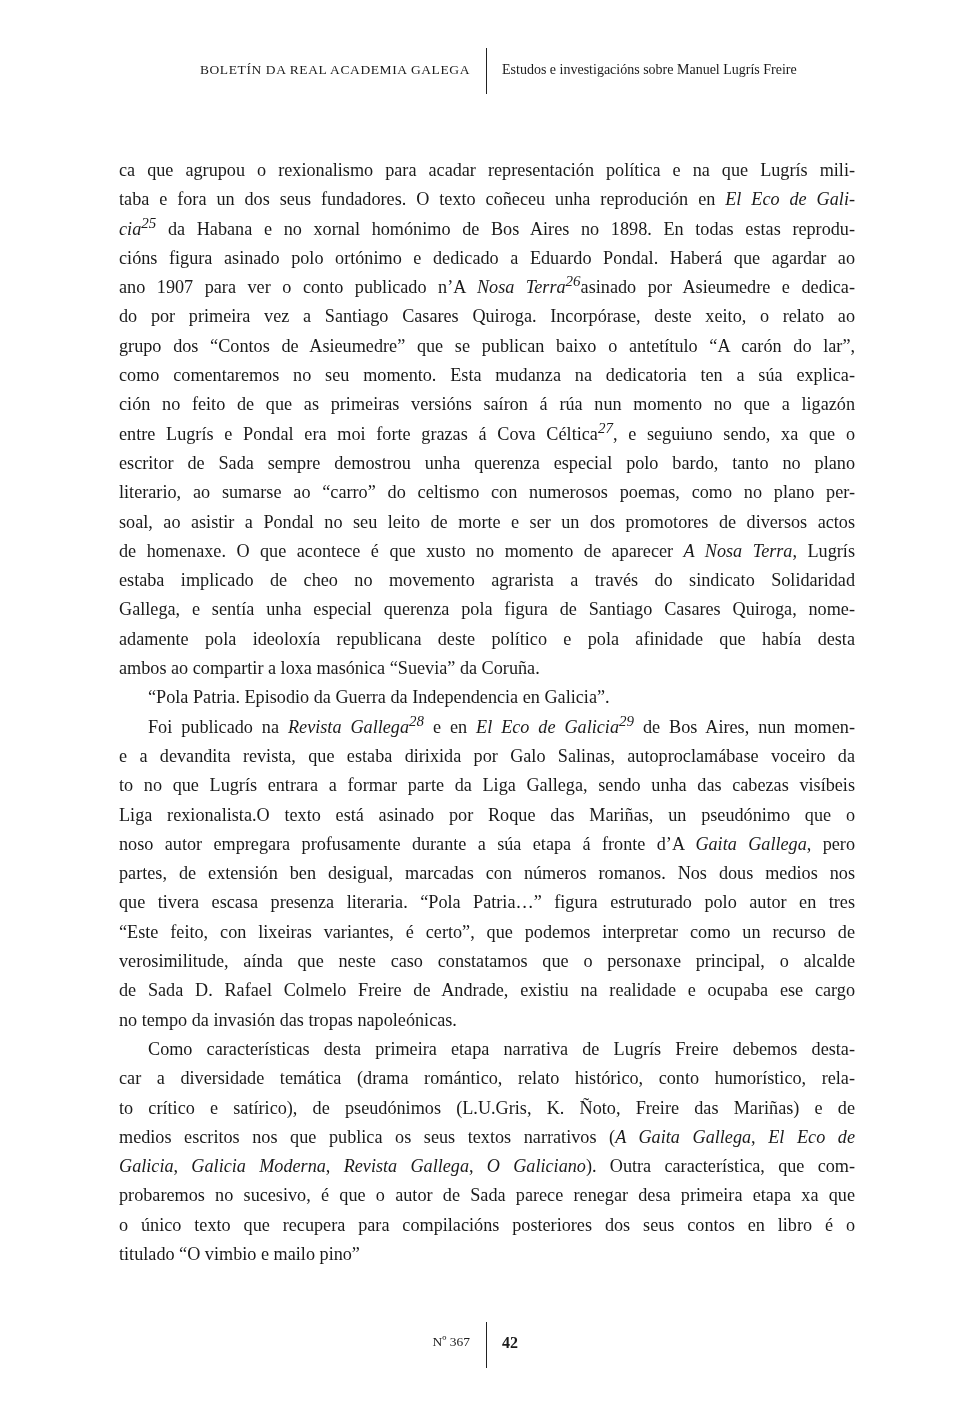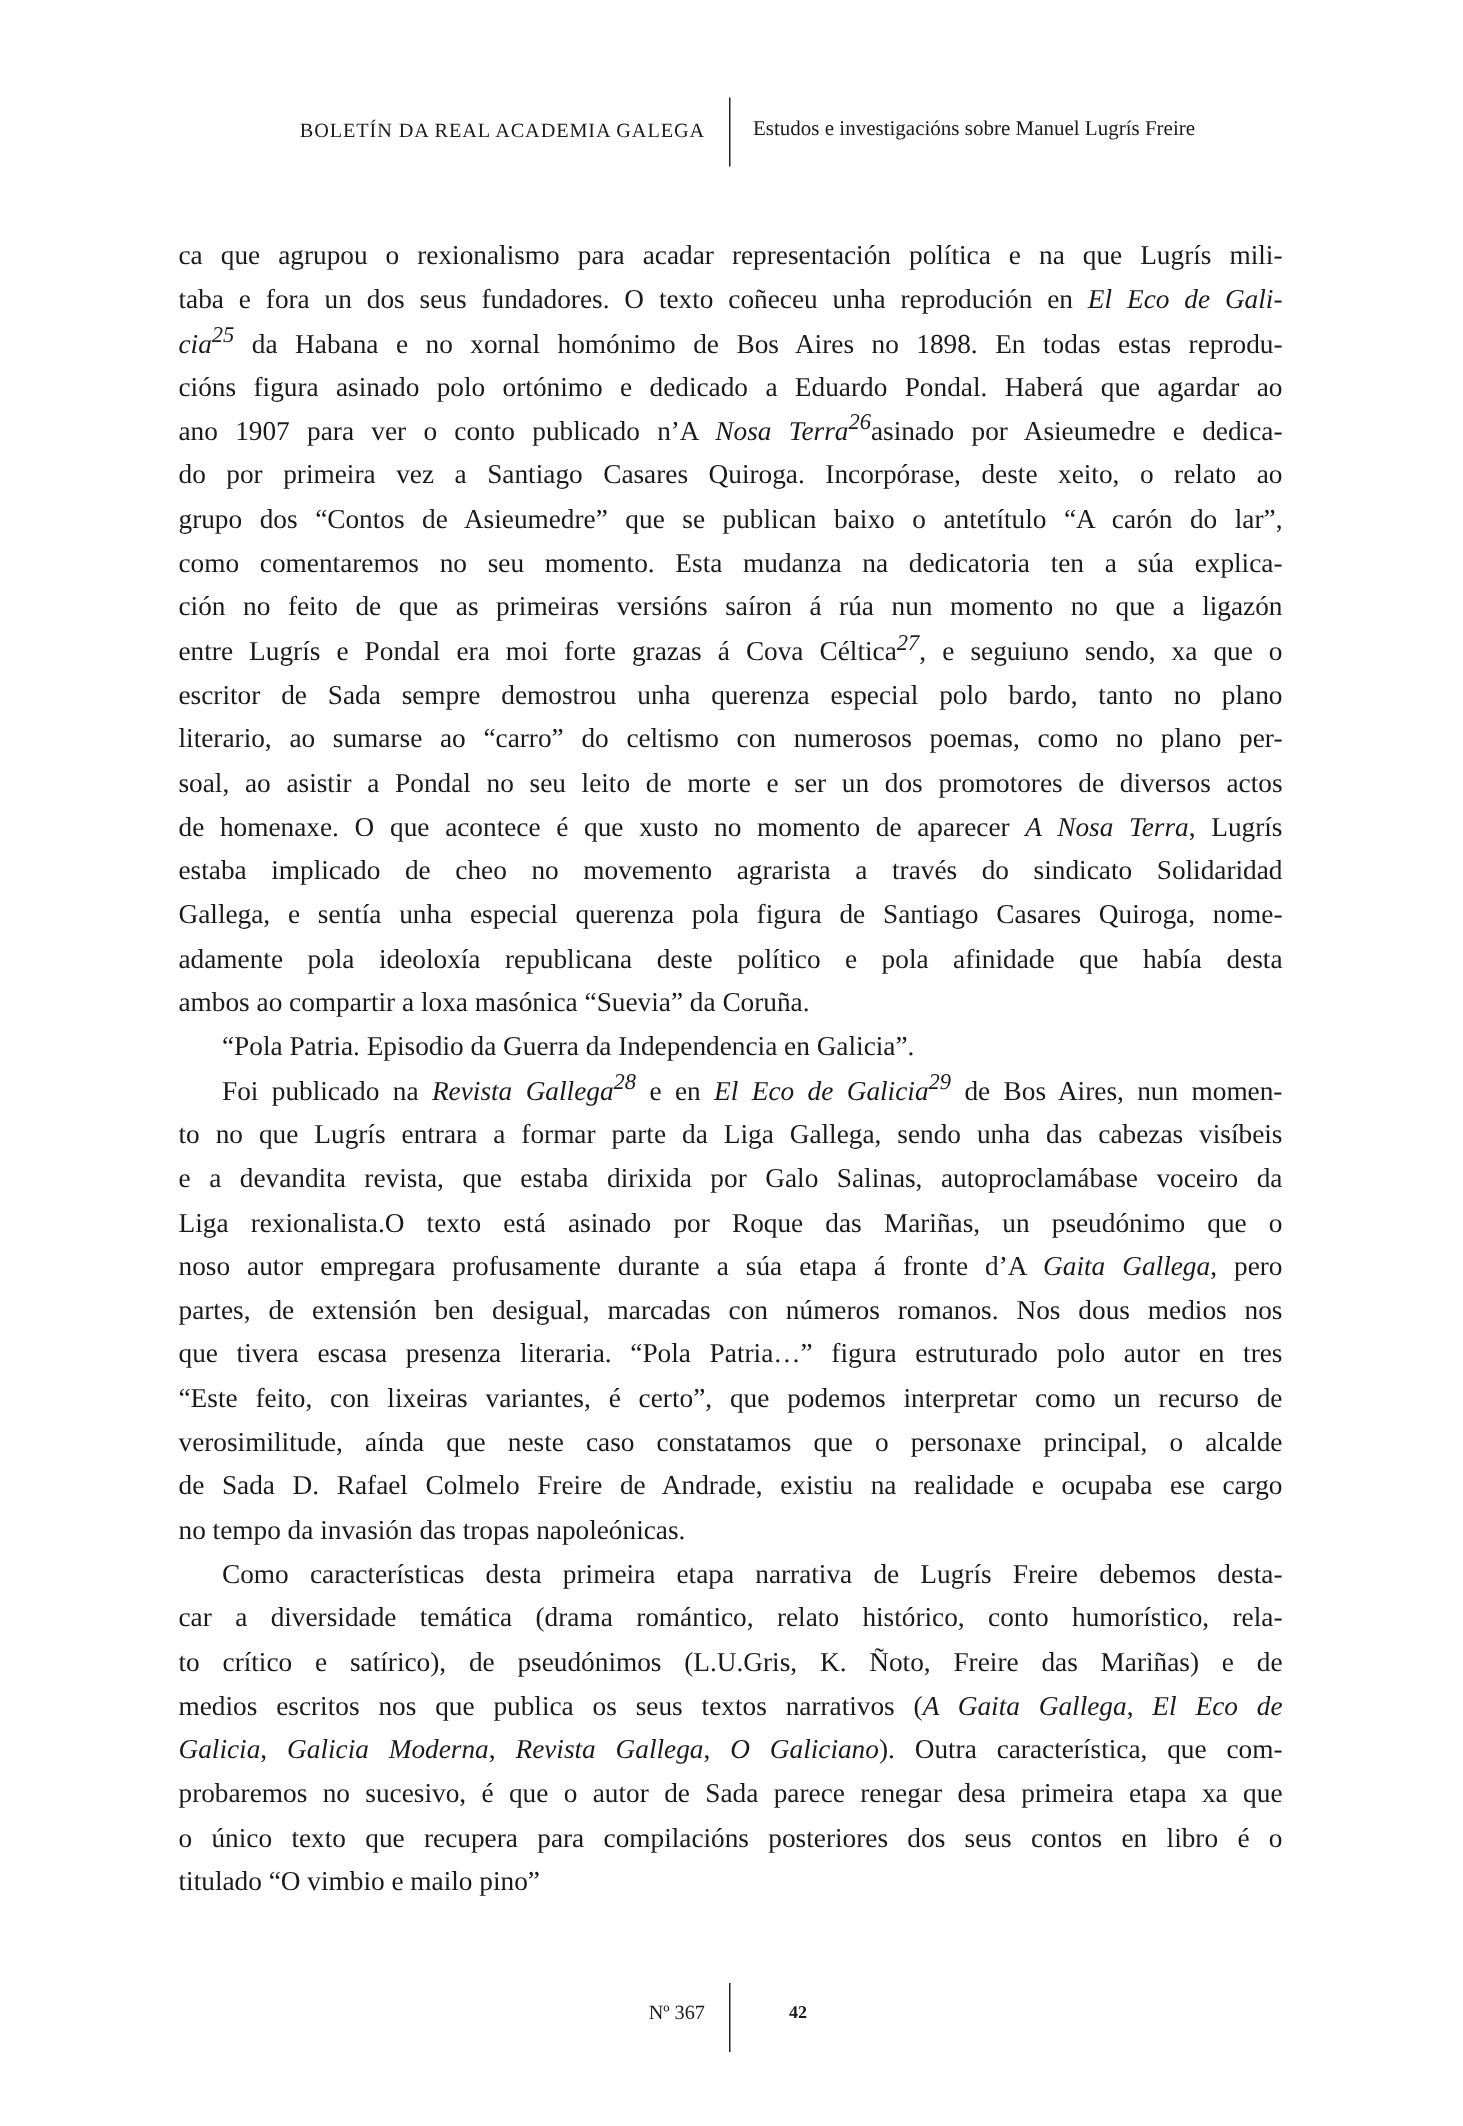--- a/index.html
+++ b/index.html
@@ -2,21 +2,21 @@
 <html><head>
 <meta charset="utf-8">
 <style>
   html, body { margin: 0; padding: 0; background: #ffffff; }
   body {
     width: 975px; height: 1417px; position: relative; overflow: hidden;
     font-family: "Liberation Serif", "DejaVu Serif", serif;
     color: #1a1a1a;
   }
   .header {
-    position: absolute; top: 65px; left: 0; width: 975px; height: 48px;
+    position: absolute; top: 48px; left: 0; width: 975px; height: 48px;
   }
   .header .left {
     position: absolute; right: 505px; top: 14px;
     font-size: 13.5px; letter-spacing: 0.6px; white-space: nowrap;
   }
   .header .divider {
     position: absolute; left: 486px; top: 0; width: 1px; height: 46px; background: #222;
   }
   .header .right {
     position: absolute; left: 502px; top: 14px;
@@ -37,21 +37,21 @@
   .footer {
     position: absolute; top: 1322px; left: 0; width: 975px; height: 48px;
   }
   .footer .issue {
     position: absolute; right: 505px; top: 12px; font-size: 13.5px; white-space: nowrap;
   }
   .footer .divider {
     position: absolute; left: 486px; top: 0; width: 1px; height: 46px; background: #222;
   }
   .footer .page {
-    position: absolute; left: 526px; top: 12px; font-size: 12px; font-weight: bold; white-space: nowrap;
+    position: absolute; left: 502px; top: 12px; font-size: 16px; font-weight: bold; white-space: nowrap;
   }
 </style>
 </head>
 <body>
 
 <div class="header">
   <div class="left">BOLETÍN DA REAL ACADEMIA GALEGA</div>
   <div class="divider"></div>
   <div class="right">Estudos e investigacións sobre Manuel Lugrís Freire</div>
 </div>
@@ -70,22 +70,22 @@
     <div class="line"><span>escritor de Sada sempre demostrou unha querenza especial polo bardo, tanto no plano</span></div>
     <div class="line"><span>literario, ao sumarse ao “carro” do celtismo con numerosos poemas, como no plano per-</span></div>
     <div class="line"><span>soal, ao asistir a Pondal no seu leito de morte e ser un dos promotores de diversos actos</span></div>
     <div class="line"><span>de homenaxe. O que acontece é que xusto no momento de aparecer </span><i>A Nosa Terra</i><span>, Lugrís</span></div>
     <div class="line"><span>estaba implicado de cheo no movemento agrarista a través do sindicato Solidaridad</span></div>
     <div class="line"><span>Gallega, e sentía unha especial querenza pola figura de Santiago Casares Quiroga, nome-</span></div>
     <div class="line"><span>adamente pola ideoloxía republicana deste político e pola afinidade que había desta</span></div>
     <div class="line last"><span>ambos ao compartir a loxa masónica “Suevia” da Coruña.</span></div>
     <div class="line indent last"><span>“Pola Patria. Episodio da Guerra da Independencia en Galicia”.</span></div>
     <div class="line indent"><span>Foi publicado na </span><i>Revista Gallega</i><sup>28</sup><span> e en </span><i>El Eco de Galicia</i><sup>29</sup><span> de Bos Aires, nun momen-</span></div>
+    <div class="line"><span>e a devandita revista, que estaba dirixida por Galo Salinas, autoproclamábase voceiro da</span></div>
     <div class="line"><span>to no que Lugrís entrara a formar parte da Liga Gallega, sendo unha das cabezas visíbeis</span></div>
-    <div class="line"><span>e a devandita revista, que estaba dirixida por Galo Salinas, autoproclamábase voceiro da</span></div>
     <div class="line"><span>Liga rexionalista.O texto está asinado por Roque das Mariñas, un pseudónimo que o</span></div>
     <div class="line"><span>noso autor empregara profusamente durante a súa etapa á fronte d’A </span><i>Gaita Gallega</i><span>, pero</span></div>
     <div class="line"><span>partes, de extensión ben desigual, marcadas con números romanos. Nos dous medios nos</span></div>
     <div class="line"><span>que tivera escasa presenza literaria. “Pola Patria…” figura estruturado polo autor en tres</span></div>
     <div class="line"><span>“Este feito, con lixeiras variantes, é certo”, que podemos interpretar como un recurso de</span></div>
     <div class="line"><span>verosimilitude, aínda que neste caso constatamos que o personaxe principal, o alcalde</span></div>
     <div class="line"><span>de Sada D. Rafael Colmelo Freire de Andrade, existiu na realidade e ocupaba ese cargo</span></div>
     <div class="line last"><span>no tempo da invasión das tropas napoleónicas.</span></div>
     <div class="line indent"><span>Como características desta primeira etapa narrativa de Lugrís Freire debemos desta-</span></div>
     <div class="line"><span>car a diversidade temática (drama romántico, relato histórico, conto humorístico, rela-</span></div>

